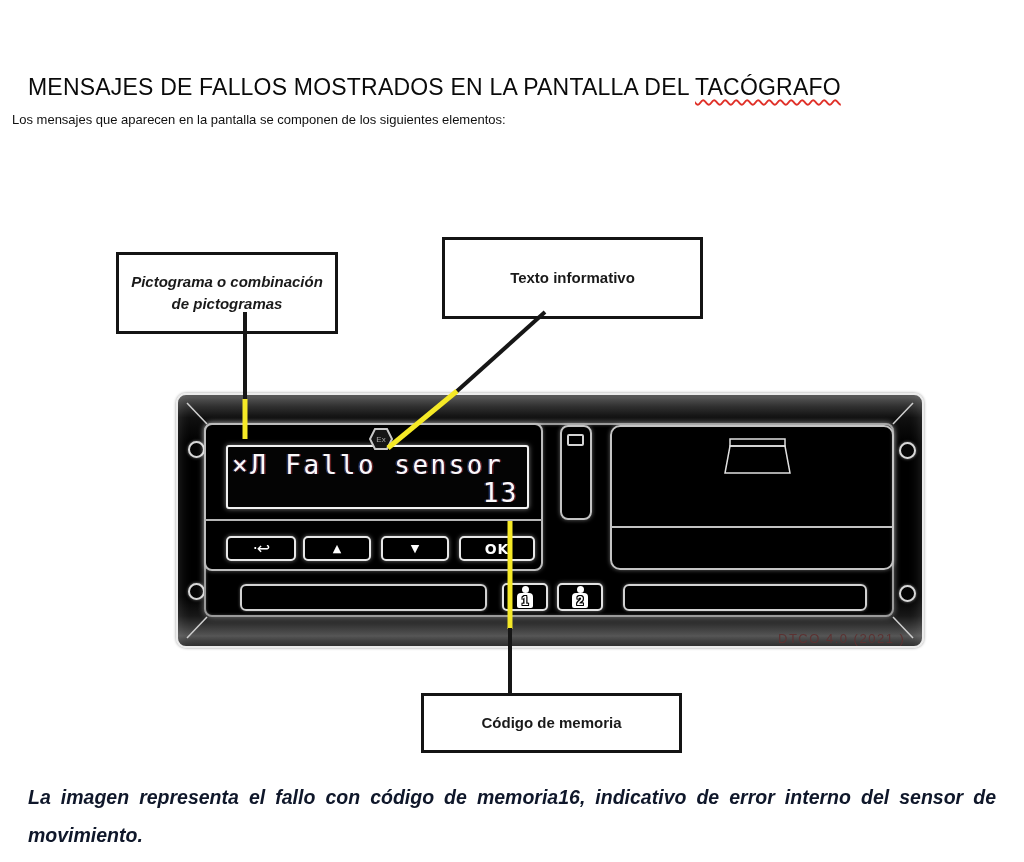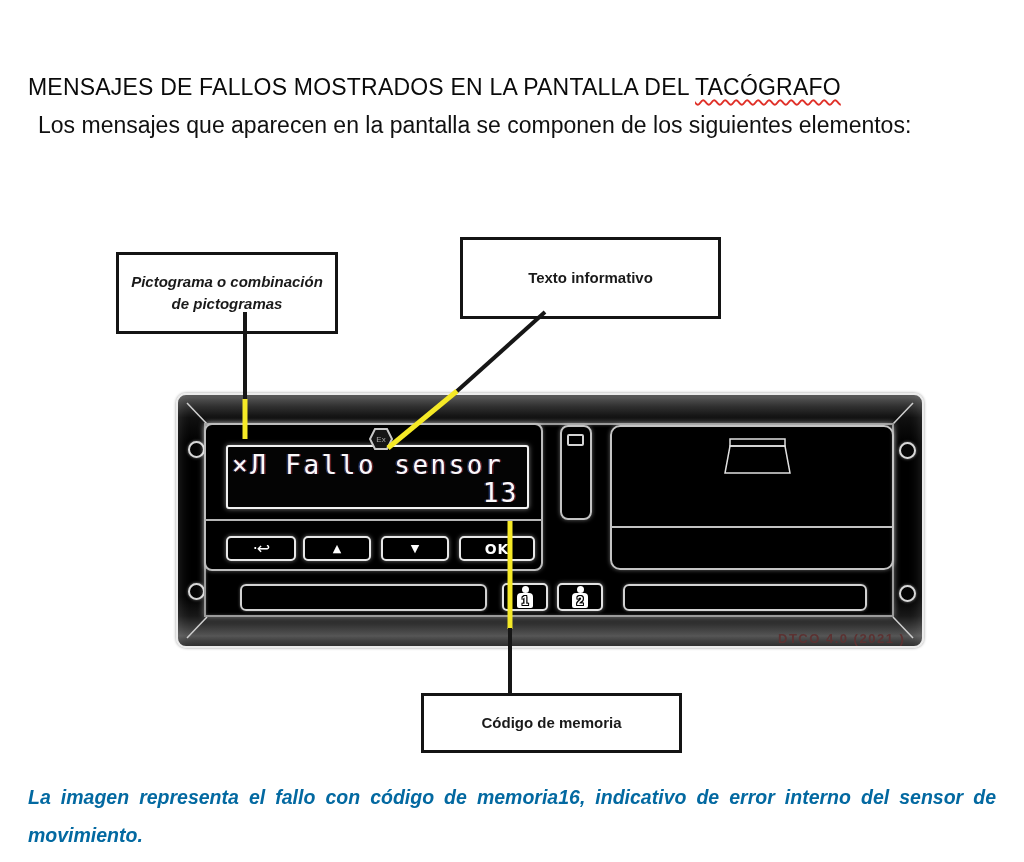--- a/index.html
+++ b/index.html
@@ -2,35 +2,35 @@
 <html><head>
 <meta charset="utf-8">
 <style>
   html,body{margin:0;padding:0;background:#fff;}
   body{width:1024px;height:862px;position:relative;font-family:"Liberation Sans",sans-serif;overflow:hidden;}
   .abs{position:absolute;}
 
   
   .doc-title{left:28px;top:74px;font-size:23px;font-weight:normal;color:#0a0a0a;white-space:nowrap;letter-spacing:.2px;}
   .doc-title .wavy{text-decoration:underline;text-decoration-style:wavy;text-decoration-color:#e03028;text-decoration-thickness:2px;text-underline-offset:4px;}
-  .doc-intro{left:38px;top:112px;font-size:23px;color:#101010;white-space:nowrap;}
-  .doc-caption{left:28px;top:778px;width:968px;font-size:19.5px;font-weight:bold;font-style:italic;line-height:38px;color:#0369a1;text-align:justify;text-align-last:left;}
+  .doc-intro{left:12px;top:112px;font-size:13px;color:#101010;white-space:nowrap;}
+  .doc-caption{left:28px;top:778px;width:968px;font-size:19.5px;font-weight:bold;font-style:italic;line-height:38px;color:#0f172a;text-align:justify;text-align-last:left;}
 
   
   .callout{background:#fff;border:3px solid #141414;display:flex;align-items:center;justify-content:center;text-align:center;font-weight:bold;font-size:15px;color:#1a1a1a;line-height:1.5;}
   .box-pictogram{left:116px;top:252px;width:216px;height:76px;font-style:italic;}
-  .box-info{left:460px;top:237px;width:255px;height:76px;}
+  .box-info{left:442px;top:237px;width:255px;height:76px;}
   .box-memory{left:378px;top:693px;width:255px;height:54px;margin-left:43px;}
   .box-pictogram .lbl{padding:0 10px;}
 
   
   .device{left:176px;top:393px;width:748px;height:255px;border:2px solid #ececec;border-radius:10px;box-sizing:border-box;overflow:hidden;
     background:linear-gradient(180deg,#4a4a4a 1%,#101010 9%,#000 20%,#000 80%,#181818 88%,#555 96%,#1d1d1d 100%);
     box-shadow:0 0 3px #999, inset 0 0 14px rgba(255,255,255,.18);}
-  .plate{left:26px;top:28px;width:690px;height:194px;border:2px solid #9a9a9a;border-radius:0;box-sizing:border-box;background:#000;
+  .plate{left:26px;top:28px;width:690px;height:194px;border:2px solid #9a9a9a;border-radius:8px;box-sizing:border-box;background:#000;
     box-shadow:0 0 6px rgba(255,255,255,.45), inset 0 0 3px rgba(255,255,255,.25);}
   .screw{width:13px;height:13px;border:2px solid #d8d8d8;border-radius:50%;background:#050505;box-shadow:0 0 3px rgba(255,255,255,.5);}
   .module{left:-2px;top:-2px;width:339px;height:148px;border:2px solid #bdbdbd;border-radius:8px;box-sizing:border-box;background:#000;box-shadow:0 0 4px rgba(255,255,255,.35);}
   .screen{left:20px;top:20px;width:303px;height:64px;border:2px solid #f2f2f2;border-radius:3px;box-sizing:border-box;background:#040404;box-shadow:0 0 5px rgba(255,255,255,.5);}
   .scr-txt{font-family:"DejaVu Sans Mono",monospace;font-size:26px;color:#fafafa;letter-spacing:2.5px;white-space:pre;
     text-shadow:1.5px 0 rgba(255,70,70,.38),-1.5px 0 rgba(80,130,255,.38);}
   .scr-line1{left:4px;top:3px;}
   .scr-info{margin-left:17px;}
   .scr-line2{right:8px;top:31px;}
   .module-sep{left:-2px;top:94px;width:339px;height:0;border-top:2px solid #b5b5b5;}
@@ -48,21 +48,21 @@
   .slot-left{left:34px;width:247px;}
   .slot-right{left:417px;width:244px;}
   .drv{top:158px;width:46px;height:28px;border:2px solid #e2e2e2;border-radius:5px;box-sizing:border-box;background:#000;
     display:flex;align-items:center;justify-content:center;box-shadow:0 0 4px rgba(255,255,255,.45);}
   .drv1{left:296px;} .drv2{left:351px;}
   .person{position:relative;width:20px;height:23px;}
   .p-head{position:absolute;top:0;left:6.5px;width:7px;height:7px;border-radius:50%;background:#fff;}
   .p-body{position:absolute;top:7px;left:2px;width:16px;height:15px;background:#fff;border-radius:4px 4px 2px 2px;}
   .p-num{position:absolute;top:8px;left:0;width:20px;text-align:center;font-size:12px;font-weight:bold;color:#fff;
     text-shadow:-1px 0 #000,1px 0 #000,0 -1px #000,0 1px #000,-1px -1px #000,1px 1px #000,-1px 1px #000,1px -1px #000;}
-  .model-label{left:600px;top:236px;font-size:13px;font-weight:bold;letter-spacing:1.5px;color:#5c3232;white-space:nowrap;}
+  .model-label{left:600px;top:236px;font-size:13px;font-weight:normal;letter-spacing:1.5px;color:#5c3232;white-space:nowrap;}
   .overlay{left:0;top:0;pointer-events:none;}
 </style>
 </head>
 <body>
 
 <div class="abs doc-title"><span>MENSAJES DE FALLOS MOSTRADOS EN LA PANTALLA DEL </span><span class="wavy">TACÓGRAFO</span></div>
 
 <div class="abs doc-intro">Los mensajes que aparecen en la pantalla se componen de los siguientes elementos:</div>
 
 <div class="abs callout box-pictogram">

